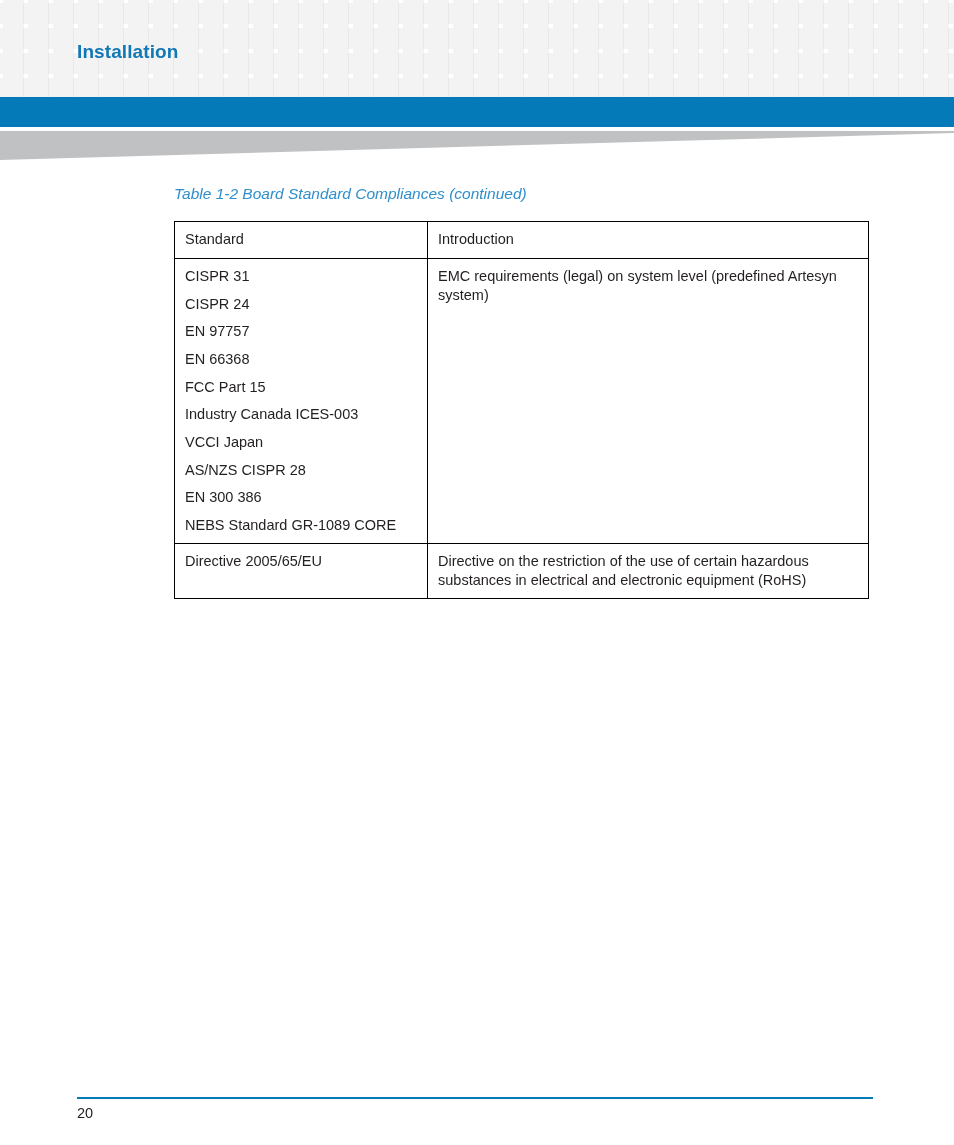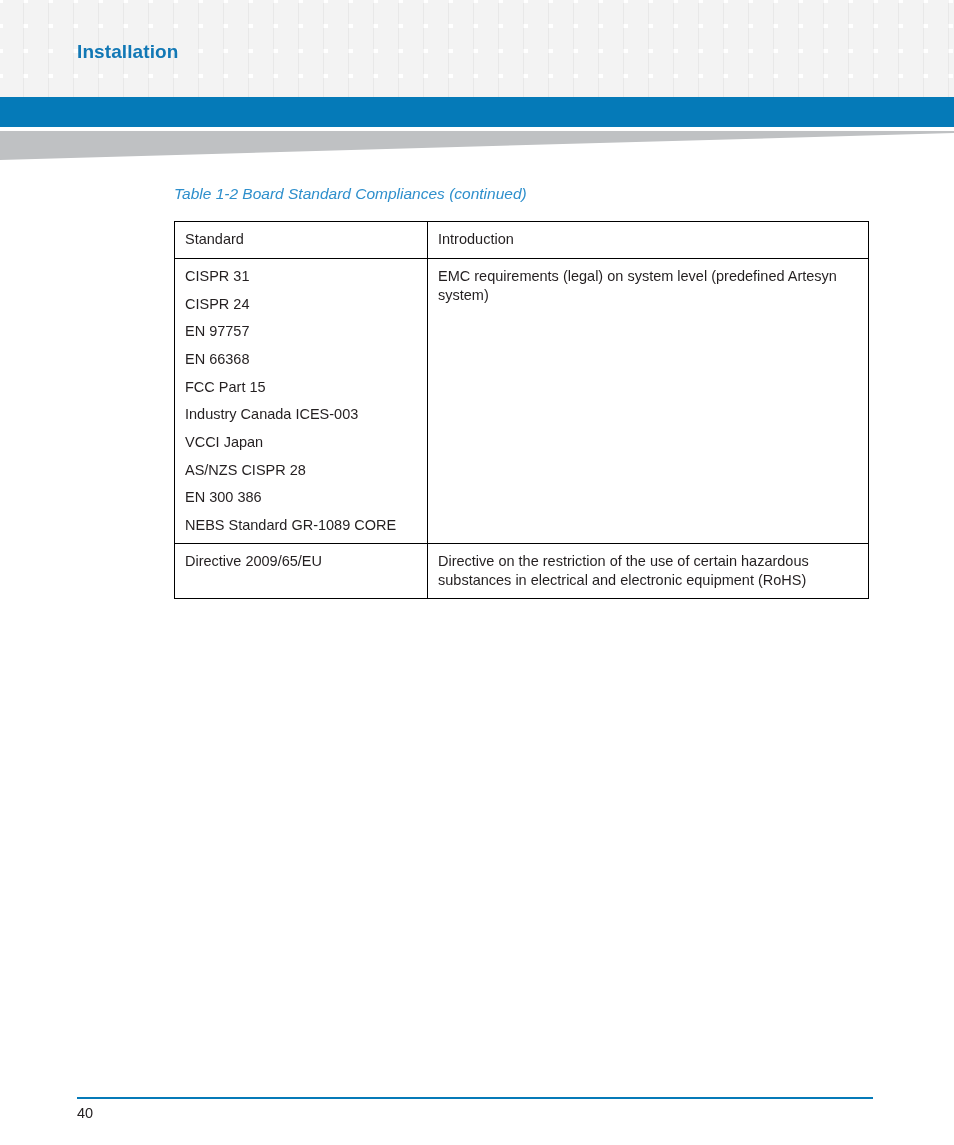--- a/index.html
+++ b/index.html
@@ -366,28 +366,28 @@
         </td>
         <td>
           <p class="desc-text">EMC requirements (legal) on system level (predefined Artesyn system)</p>
         </td>
       </tr>
 
 
       <tr class="row-last">
         <td>
           <ul class="std-list">
-            <li>Directive 2009/65/EU</li>
+            <li>Directive 2005/65/EU</li>
           </ul>
         </td>
         <td>
           <p class="desc-text">Directive on the restriction of the use of certain hazardous substances in electrical and electronic equipment (RoHS)</p>
         </td>
       </tr>
     </tbody>
   </table>
 
 </div>
 
 <div class="page-footer">
   <div class="footer-rule" style="background: rgb(5, 122, 184);"></div>
-  <div class="footer-page-number">40</div>
+  <div class="footer-page-number">20</div>
 </div>
 
 </body></html>

